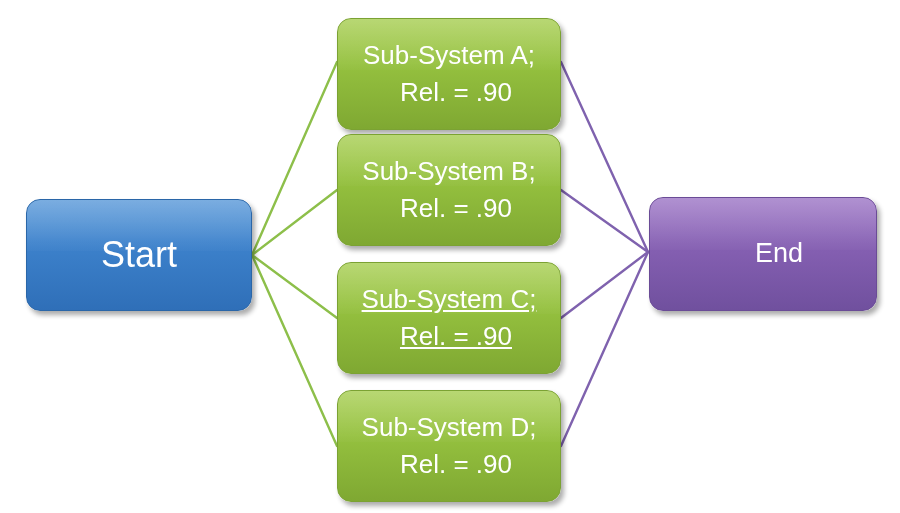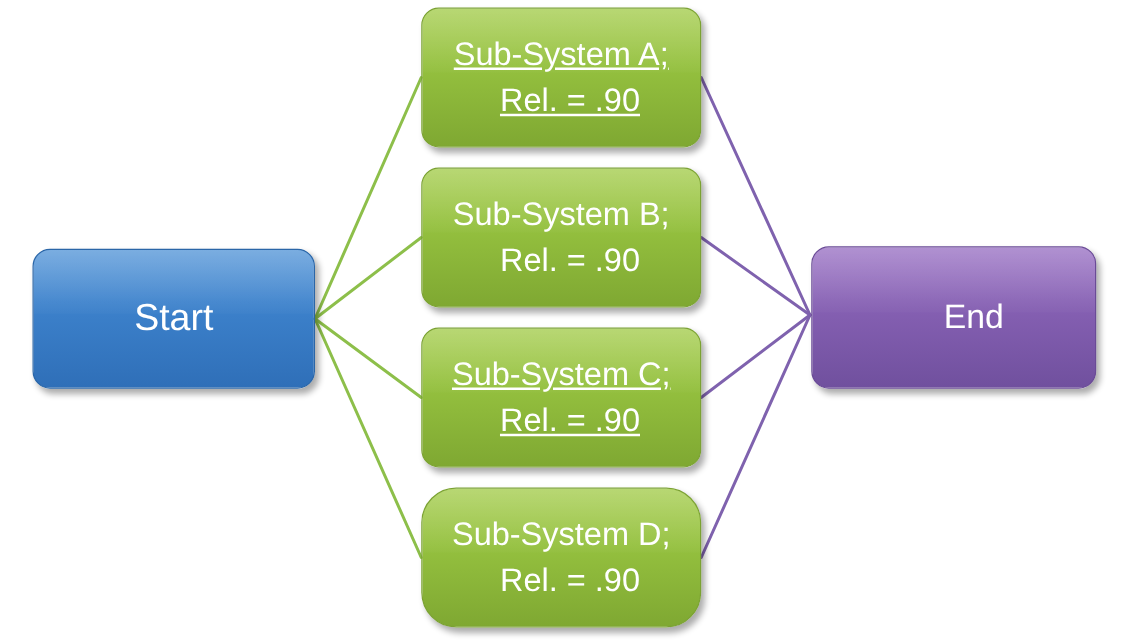--- a/index.html
+++ b/index.html
@@ -54,44 +54,44 @@
     white-space: nowrap;
   }
   .node-start {
     left: 26px;
     top: 199px;
     width: 226px;
     height: 112px;
     background: linear-gradient(to bottom, #5596d8 0%, #3d82cc 38%, #2f6fb8 100%);
     border: 1px solid #2a66a8;
   }
-  .node-start .label { font-size: 30px; }
+  .node-start .label { font-size: 36px; }
   .node-end {
     left: 649px;
     top: 197px;
     width: 228px;
     height: 114px;
     background: linear-gradient(to bottom, #9a72c4 0%, #8761b4 38%, #70509e 100%);
     border: 1px solid #6a4b96;
     padding-left: 32px;
   }
   .node-end .label { font-size: 27px; }
   .node-sub {
     left: 337px;
     width: 224px;
     height: 112px;
     background: linear-gradient(to bottom, #a4cc4c 0%, #95c13f 40%, #7fa832 100%);
     border: 1px solid #7ba233;
   }
   .node-sub .label { font-size: 26px; }
   .node-sub .label.line2 { margin-top: 2px; margin-left: 14px; }
-  #sub-a { top: 6px; text-decoration: underline; }
+  #sub-a { top: 18px; }
   #sub-b { top: 134px; align-items: center; }
   #sub-c { top: 262px; text-decoration: underline; }
-  #sub-d { top: 390px; border-radius: 28px; }
+  #sub-d { top: 390px; }
 </style>
 </head>
 <body>
 
 <div id="canvas">
 
   <svg id="connectors" viewBox="0 0 900 513" xmlns="http://www.w3.org/2000/svg">
     <g stroke="#8dbf4a" stroke-width="2.4" fill="none" stroke-linecap="round">
       <line x1="252" y1="255" x2="337" y2="62"></line>
       <line x1="252" y1="255" x2="337" y2="190"></line>

